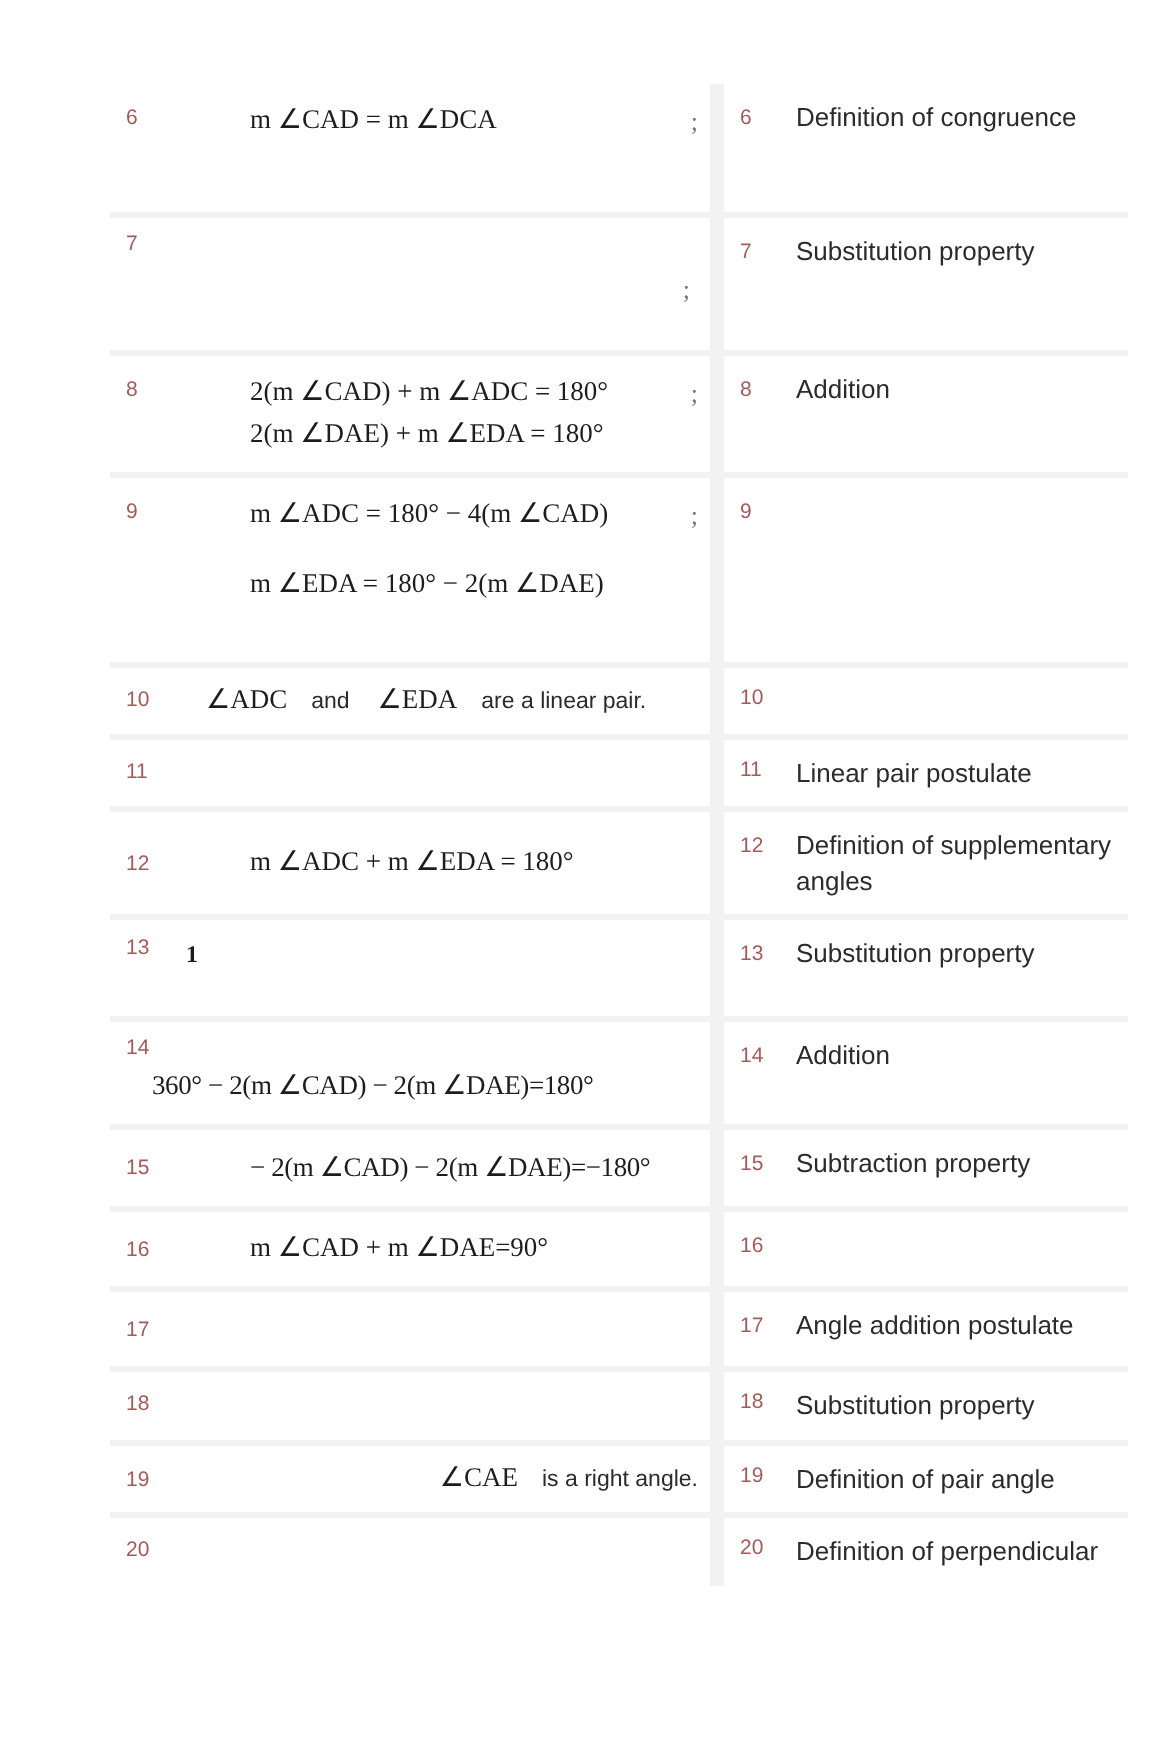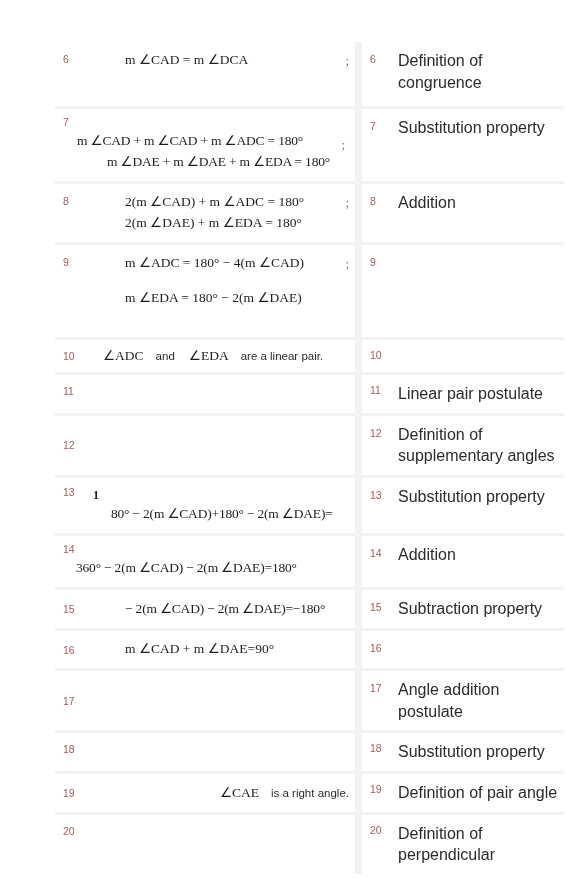--- a/index.html
+++ b/index.html
@@ -63,21 +63,21 @@
     flex: 1 1 auto;
     font-family: "Liberation Serif", serif;
     font-size: 13.5px;
     color: #1d1d1d;
     line-height: 1.55;
     padding-left: 6px;
   }
   .reason-body {
     flex: 1 1 auto;
     font-family: "Liberation Sans", sans-serif;
-    font-size: 16px;
+    font-size: 13px;
     color: #2b2b2b;
     line-height: 1.35;
     padding-left: 6px;
   }
 
   .mline {
     display: block;
     white-space: nowrap;
     font-family: Liberation Serif, serif;
   }
@@ -122,24 +122,20 @@
     </div>
     <div class="cell cell-reason" style="min-height:64px;">
       <div class="num">6</div>
       <div class="reason-body">Definition of congruence</div>
     </div>
   </div>
 
   <div class="row">
     <div class="cell cell-statement" style="min-height:66px; display:block; position:relative;">
       <div class="num" style="position:absolute; left:8px; top:4px;">7</div>
-      <div class="statement-body" style="padding-left:0; padding-top:14px;">
-        <span class="mline indent3 tight">m ∠CAD  +  m ∠CAD  +  m ∠ADC  =  180°</span>
-        <span class="mline indent2 tight">m ∠DAE  +  m ∠DAE  +  m ∠EDA  =  180°</span>
-      </div>
       <div class="semi" style="position:absolute; right:10px; top:28px;">;</div>
     </div>
     <div class="cell cell-reason" style="min-height:66px;">
       <div class="num">7</div>
       <div class="reason-body">Substitution property</div>
     </div>
   </div>
 
   <div class="row">
     <div class="cell cell-statement" style="min-height:58px;">
@@ -194,33 +190,35 @@
     </div>
     <div class="cell cell-reason" style="min-height:22px;">
       <div class="num" style="padding-top:1px;">11</div>
       <div class="reason-body">Linear pair postulate</div>
     </div>
   </div>
 
   <div class="row">
     <div class="cell cell-statement" style="min-height:34px; align-items:center;">
       <div class="num" style="padding-top:0;">12</div>
+      <div class="statement-body">
+        <span class="mline indent1">m ∠ADC  +  m ∠EDA  =  180°</span>
+      </div>
     </div>
     <div class="cell cell-reason" style="min-height:34px;">
       <div class="num">12</div>
       <div class="reason-body">Definition of supplementary angles</div>
     </div>
   </div>
 
   <div class="row">
     <div class="cell cell-statement" style="min-height:48px; display:block; position:relative;">
       <div class="num" style="position:absolute; left:8px; top:5px;">13</div>
       <div class="statement-body" style="padding-left:0;">
         <span class="mline" style="padding-left:30px; font-weight:bold; font-size:12px;">1</span>
-        <span class="mline tight" style="padding-left:48px;">80°  −  2(m ∠CAD)+180°  −  2(m ∠DAE)=</span>
       </div>
     </div>
     <div class="cell cell-reason" style="min-height:48px;">
       <div class="num">13</div>
       <div class="reason-body">Substitution property</div>
     </div>
   </div>
 
   <div class="row">
     <div class="cell cell-statement" style="min-height:50px; display:block; position:relative;">

